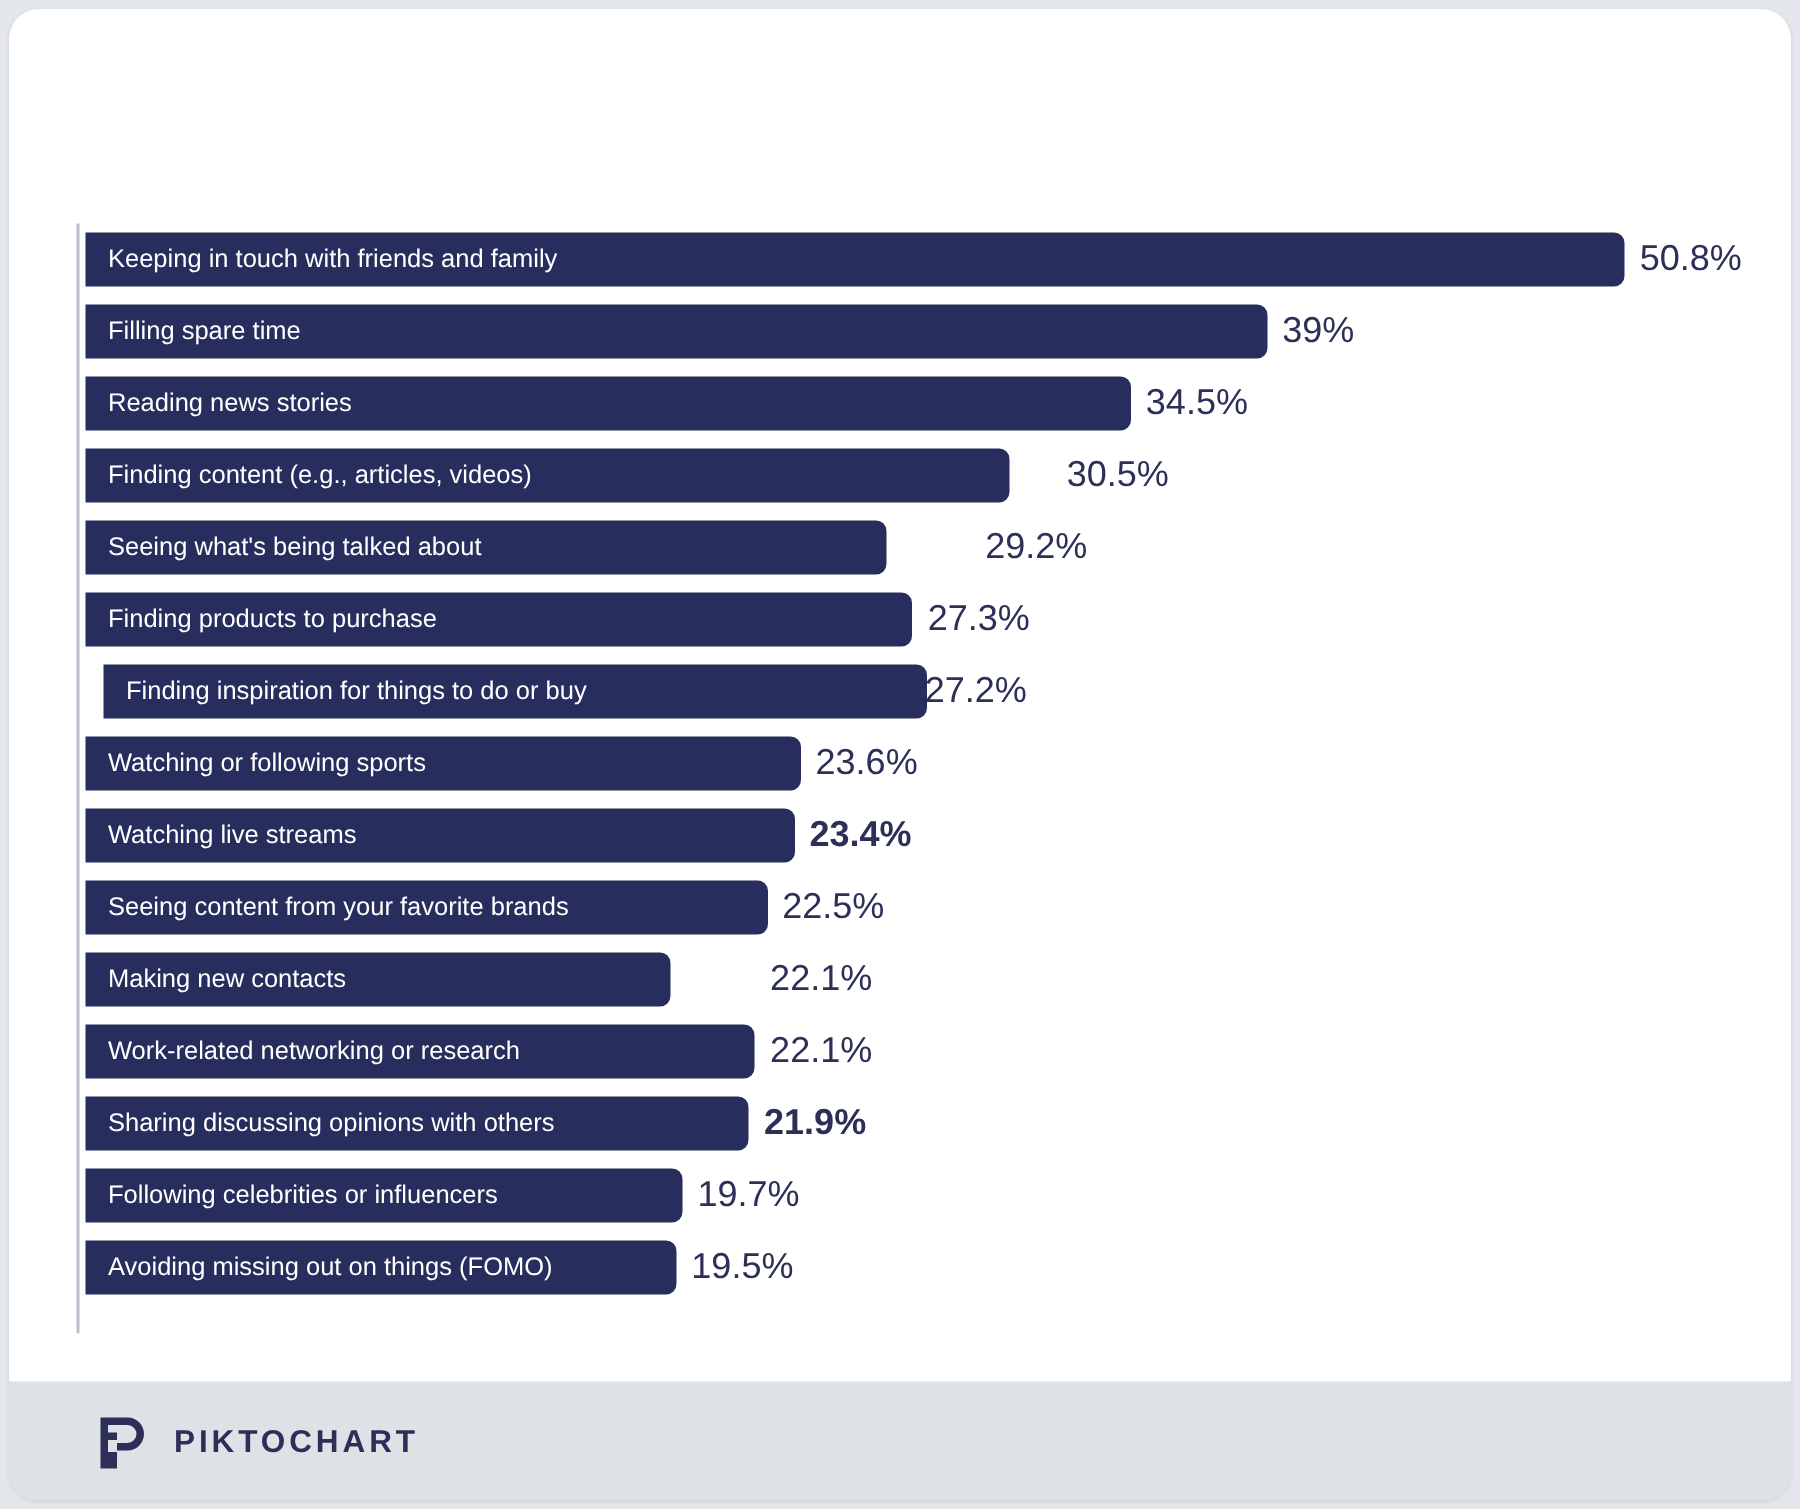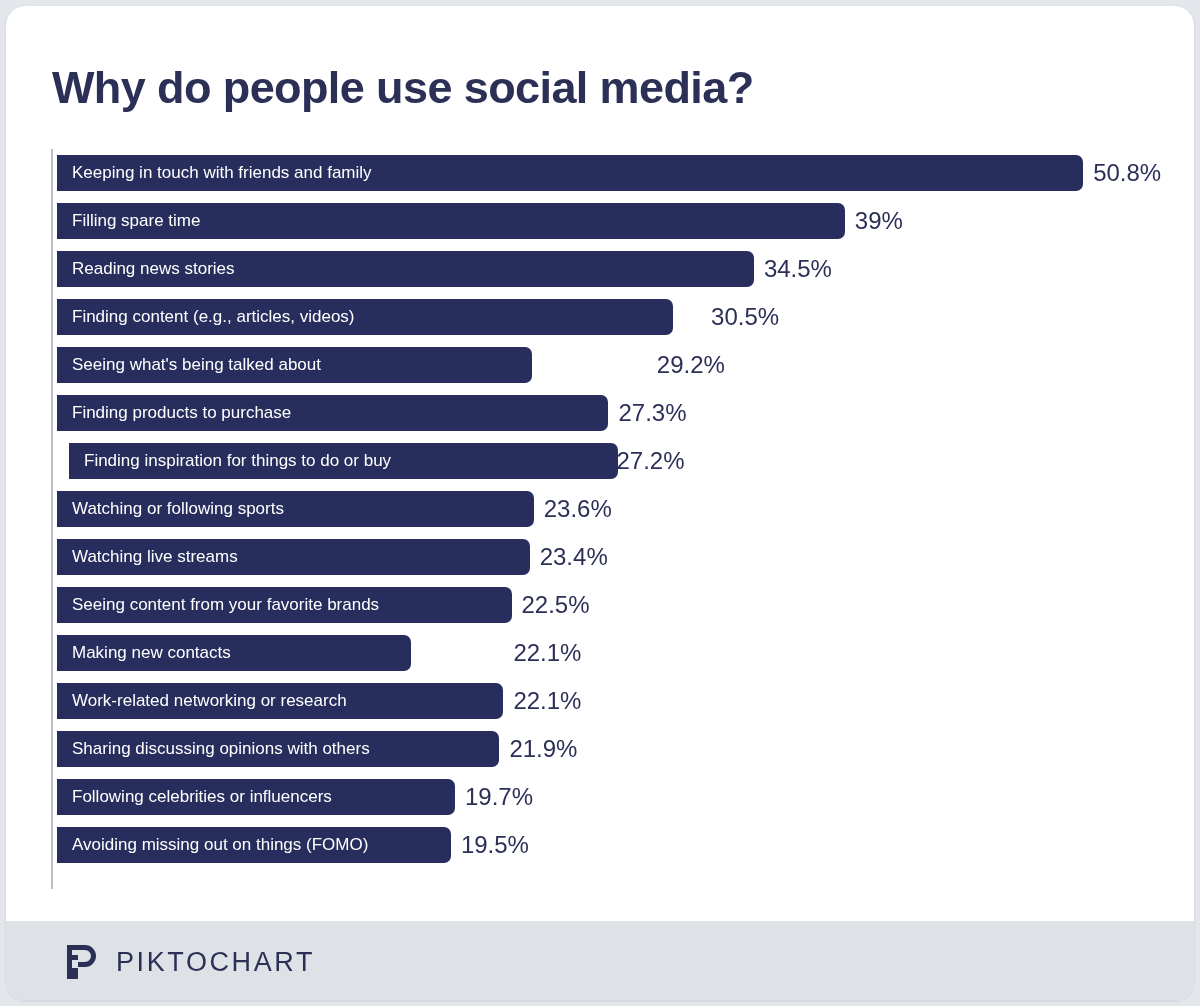--- a/index.html
+++ b/index.html
@@ -118,32 +118,31 @@
   }
 
   .logo-mark {
     width: 38px;
     height: 40px;
     display: block;
   }
 
   .logo-word {
     margin-left: 15px;
-    font-size: 27px;
-    font-weight: 400;
+    font-size: 21px;
+    font-weight: 700;
     color: #2c3057;
     letter-spacing: 2.6px;
   }
 </style>
 </head>
 <body>
 
 <div class="card">
 
-  <div class="chart-title">Why do people use social media?</div>
 
   <div class="plot">
     <div class="axis-line"></div>
     <div class="bars" id="bars-container">
         <div class="bar-row">
           <div class="bar" style="width: 1026.16px; background: rgb(39, 45, 92);">
             <span class="bar-label" style="color: rgb(255, 255, 255); text-align: right;">Keeping in touch with friends and family</span>
           </div>
           <span class="bar-value" style="left: 1036.16px; color: rgb(44, 48, 87);">50.8%</span>
         </div>
@@ -159,21 +158,21 @@
           </div>
           <span class="bar-value" style="left: 706.9px; color: rgb(44, 48, 87);">34.5%</span>
         </div>
         <div class="bar-row">
           <div class="bar" style="width: 616.1px; background: rgb(39, 45, 92);">
             <span class="bar-label" style="color: rgb(255, 255, 255);">Finding content (e.g., articles, videos)</span>
           </div>
           <span class="bar-value" style="left: 626.1px; color: rgb(44, 48, 87); margin-left: 28px;">30.5%</span>
         </div>
         <div class="bar-row">
-          <div class="bar" style="width: 475px; background: rgb(39, 45, 92);">
+          <div class="bar" style="width: 534px; background: rgb(39, 45, 92);">
             <span class="bar-label" style="color: rgb(255, 255, 255);">Seeing what's being talked about</span>
           </div>
           <span class="bar-value" style="left: 599.84px; color: rgb(44, 48, 87);">29.2%</span>
         </div>
         <div class="bar-row">
           <div class="bar" style="width: 551.46px; background: rgb(39, 45, 92);">
             <span class="bar-label" style="color: rgb(255, 255, 255);">Finding products to purchase</span>
           </div>
           <span class="bar-value" style="left: 561.46px; color: rgb(44, 48, 87);">27.3%</span>
         </div>
@@ -186,45 +185,45 @@
         <div class="bar-row">
           <div class="bar" style="width: 476.72px; background: rgb(39, 45, 92);">
             <span class="bar-label" style="color: rgb(255, 255, 255);">Watching or following sports</span>
           </div>
           <span class="bar-value" style="left: 486.72px; color: rgb(44, 48, 87);">23.6%</span>
         </div>
         <div class="bar-row">
           <div class="bar" style="width: 472.68px; background: rgb(39, 45, 92);">
             <span class="bar-label" style="color: rgb(255, 255, 255);">Watching live streams</span>
           </div>
-          <span class="bar-value" style="left: 482.68px; color: rgb(44, 48, 87);">23.4%</span>
+          <span class="bar-value" style="left: 482.68px; color: rgb(44, 48, 87); font-weight: bold;">23.4%</span>
         </div>
         <div class="bar-row">
           <div class="bar" style="width: 454.5px; background: rgb(39, 45, 92);">
             <span class="bar-label" style="color: rgb(255, 255, 255);">Seeing content from your favorite brands</span>
           </div>
           <span class="bar-value" style="left: 464.5px; color: rgb(44, 48, 87);">22.5%</span>
         </div>
         <div class="bar-row">
-          <div class="bar" style="width: 354px; background: rgb(39, 45, 92);">
+          <div class="bar" style="width: 390px; background: rgb(39, 45, 92);">
             <span class="bar-label" style="color: rgb(255, 255, 255);">Making new contacts</span>
           </div>
           <span class="bar-value" style="left: 456.42px; color: rgb(44, 48, 87);">22.1%</span>
         </div>
         <div class="bar-row">
           <div class="bar" style="width: 446.42px; background: rgb(39, 45, 92);">
             <span class="bar-label" style="color: rgb(255, 255, 255);">Work-related networking or research</span>
           </div>
           <span class="bar-value" style="left: 456.42px; color: rgb(44, 48, 87);">22.1%</span>
         </div>
         <div class="bar-row">
           <div class="bar" style="width: 442.38px; background: rgb(39, 45, 92);">
             <span class="bar-label" style="color: rgb(255, 255, 255);">Sharing discussing opinions with others</span>
           </div>
-          <span class="bar-value" style="left: 452.38px; color: rgb(44, 48, 87);">21.9%</span>
+          <span class="bar-value" style="left: 452.38px; color: rgb(44, 48, 87); font-weight: bold;">21.9%</span>
         </div>
         <div class="bar-row">
           <div class="bar" style="width: 397.94px; background: rgb(39, 45, 92);">
             <span class="bar-label" style="color: rgb(255, 255, 255);">Following celebrities or influencers</span>
           </div>
           <span class="bar-value" style="left: 407.94px; color: rgb(44, 48, 87);">19.7%</span>
         </div>
         <div class="bar-row">
           <div class="bar" style="width: 393.9px; background: rgb(39, 45, 92);">
             <span class="bar-label" style="color: rgb(255, 255, 255);">Avoiding missing out on things (FOMO)</span>

